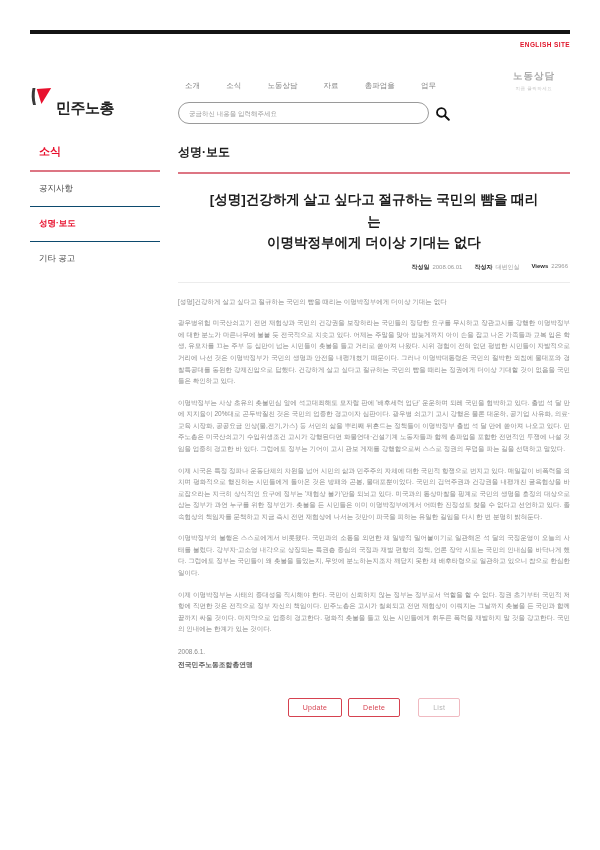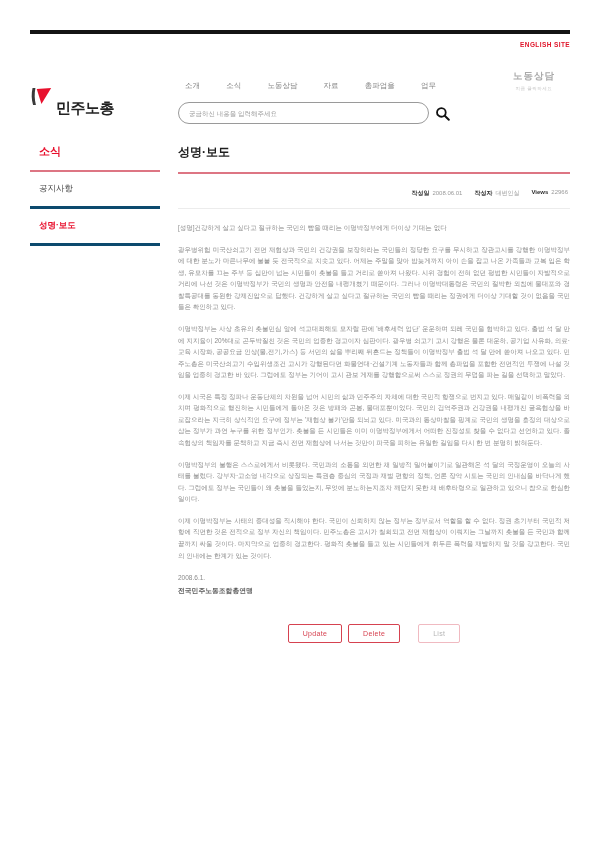--- a/index.html
+++ b/index.html
@@ -29,21 +29,21 @@
   .header-right { margin-left:auto; text-align:center; padding-top:16px; width:72px; cursor:pointer; }
   .quick-title { font-size:9.5px; font-weight:bold; color:#a9a9a9; letter-spacing:1px; }
   .quick-sub { font-size:4.5px; color:#c9c9c9; margin-top:3px; letter-spacing:.5px; }
 
   
   .main-row { display:flex; margin-top:20px; }
   .sidebar { width:130px; flex:0 0 130px; }
   .sidebar-title { font-size:11px; font-weight:bold; color:#e8102d; padding-left:9px; }
   .redline { height:2px; background:#dd7583; margin-top:11px; }
   .side-item { font-size:8.5px; color:#3f3f3f; padding:11px 0 11px 9px; cursor:pointer; }
-  .side-item.sep { border-bottom:3px solid #0c4a6e; }
+  .side-item.sep { border-bottom:1px solid #0c4a6e; }
   .side-item.active { color:#e8102d; font-weight:bold; }
 
   .content { flex:1; margin-left:18px; }
   .section-title { font-size:12px; font-weight:bold; color:#1e1e1e; }
   .article-title { text-align:center; font-size:13.5px; font-weight:bold; color:#1c1c1c;
     line-height:1.6; margin:15px 26px 9px; }
   .meta-row { display:flex; justify-content:flex-end; gap:12px; font-size:6px; color:#9a9a9a;
     margin:4px 2px 10px; }
   .meta-item b { color:#2f2f2f; font-weight:bold; margin-right:3px; }
   .content-divider { height:1px; background:#ececec; }
@@ -109,27 +109,30 @@
     </div>
   </div>
 
   <div class="main-row">
 
     <aside class="sidebar">
       <div class="sidebar-title">소식</div>
       <div class="redline"></div>
       <div class="side-item sep">공지사항</div>
       <div class="side-item sep active">성명·보도</div>
+      <div class="side-item">기타 공고</div>
     </aside>
 
     <section class="content">
       <div class="section-title">성명·보도</div>
       <div class="redline"></div>
 
       <h1 class="article-title">
+          <span style="display:block;">[성명]건강하게 살고 싶다고 절규하는 국민의 뺨을 때리는</span>
+          <span style="display:block;">이명박정부에게 더이상 기대는 없다</span>
         </h1>
 
       <div class="meta-row">
         <span class="meta-item"><b>작성일</b><span>2008.06.01</span></span>
         <span class="meta-item"><b>작성자</b><span>대변인실</span></span>
         <span class="meta-item"><b>Views</b><span>22966</span></span>
       </div>
 
       <div class="content-divider"></div>
 

